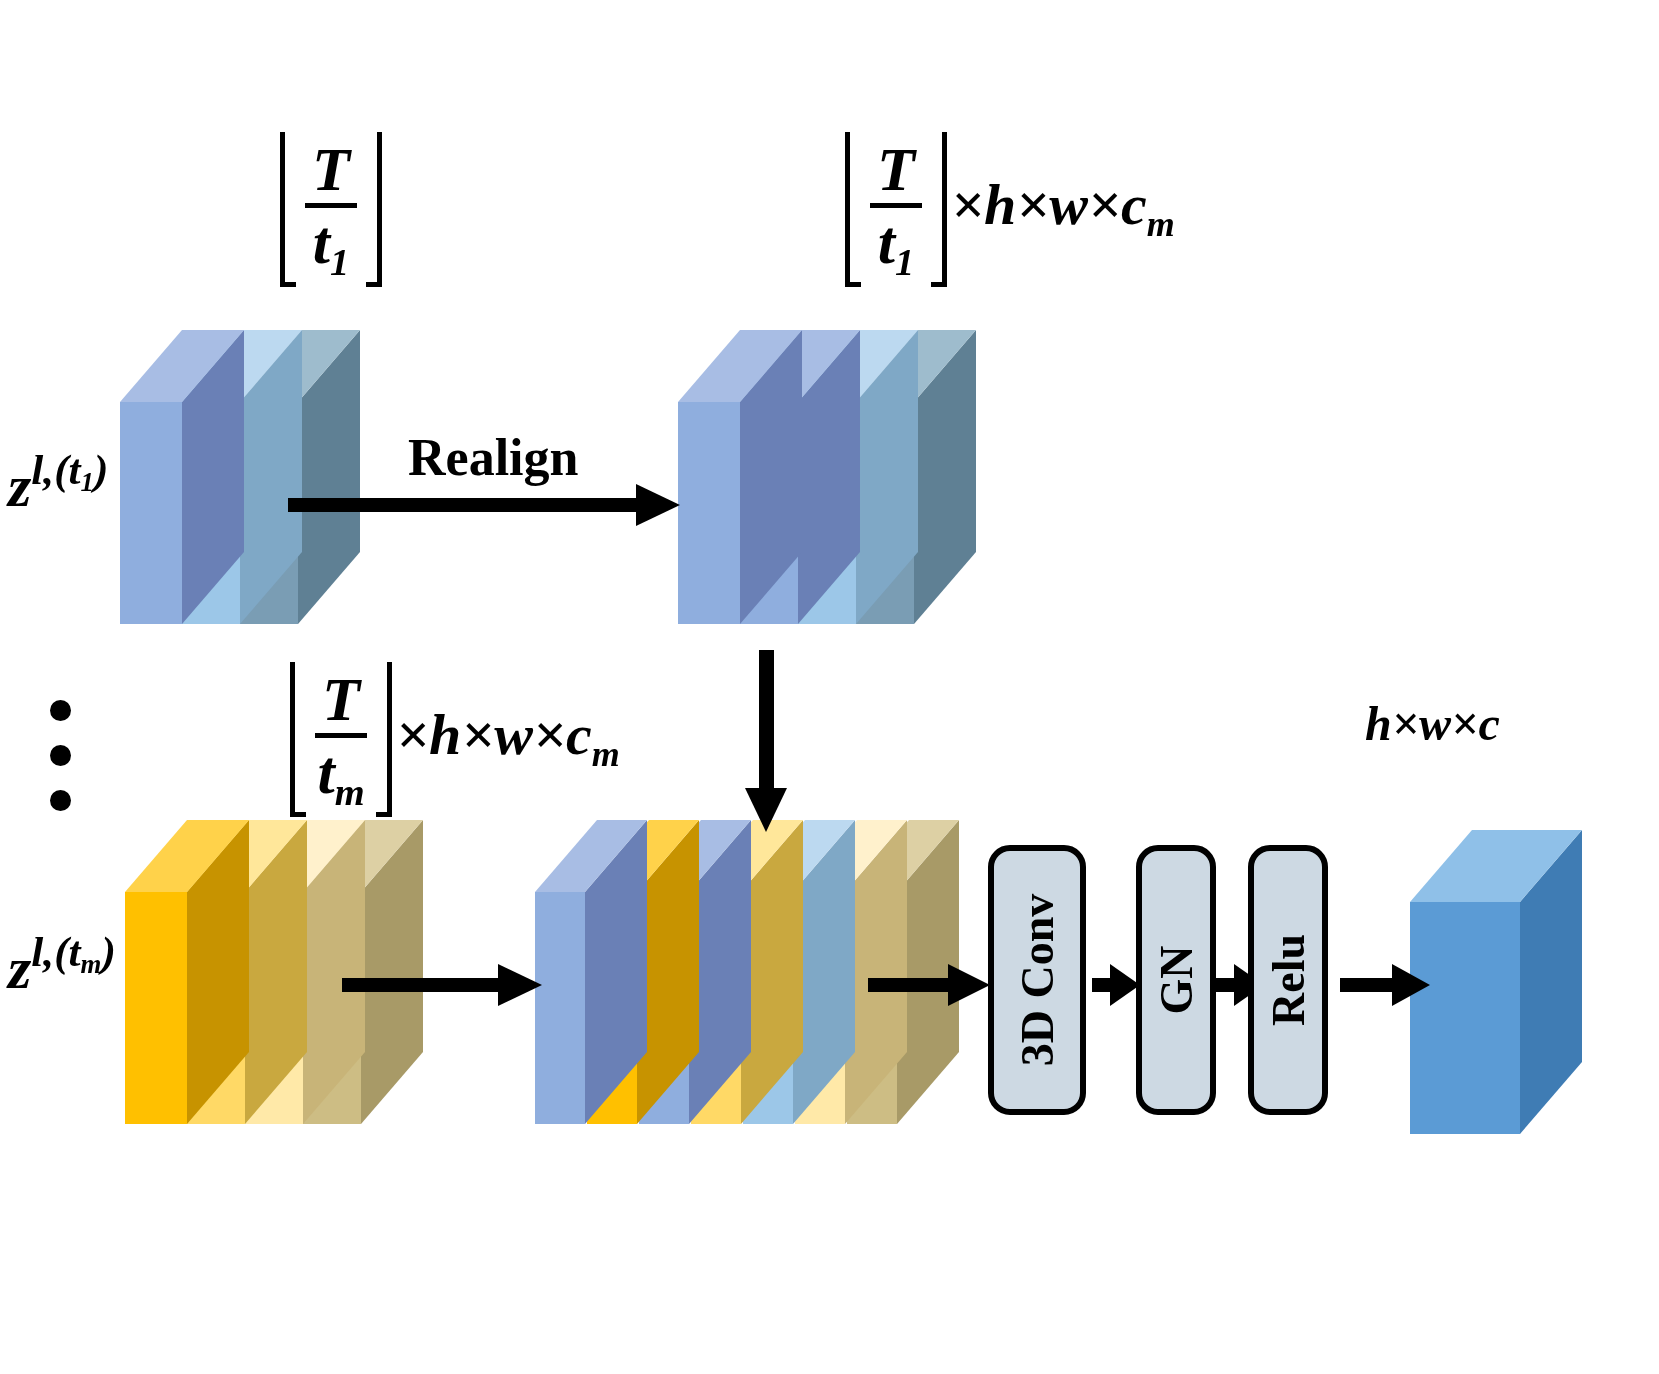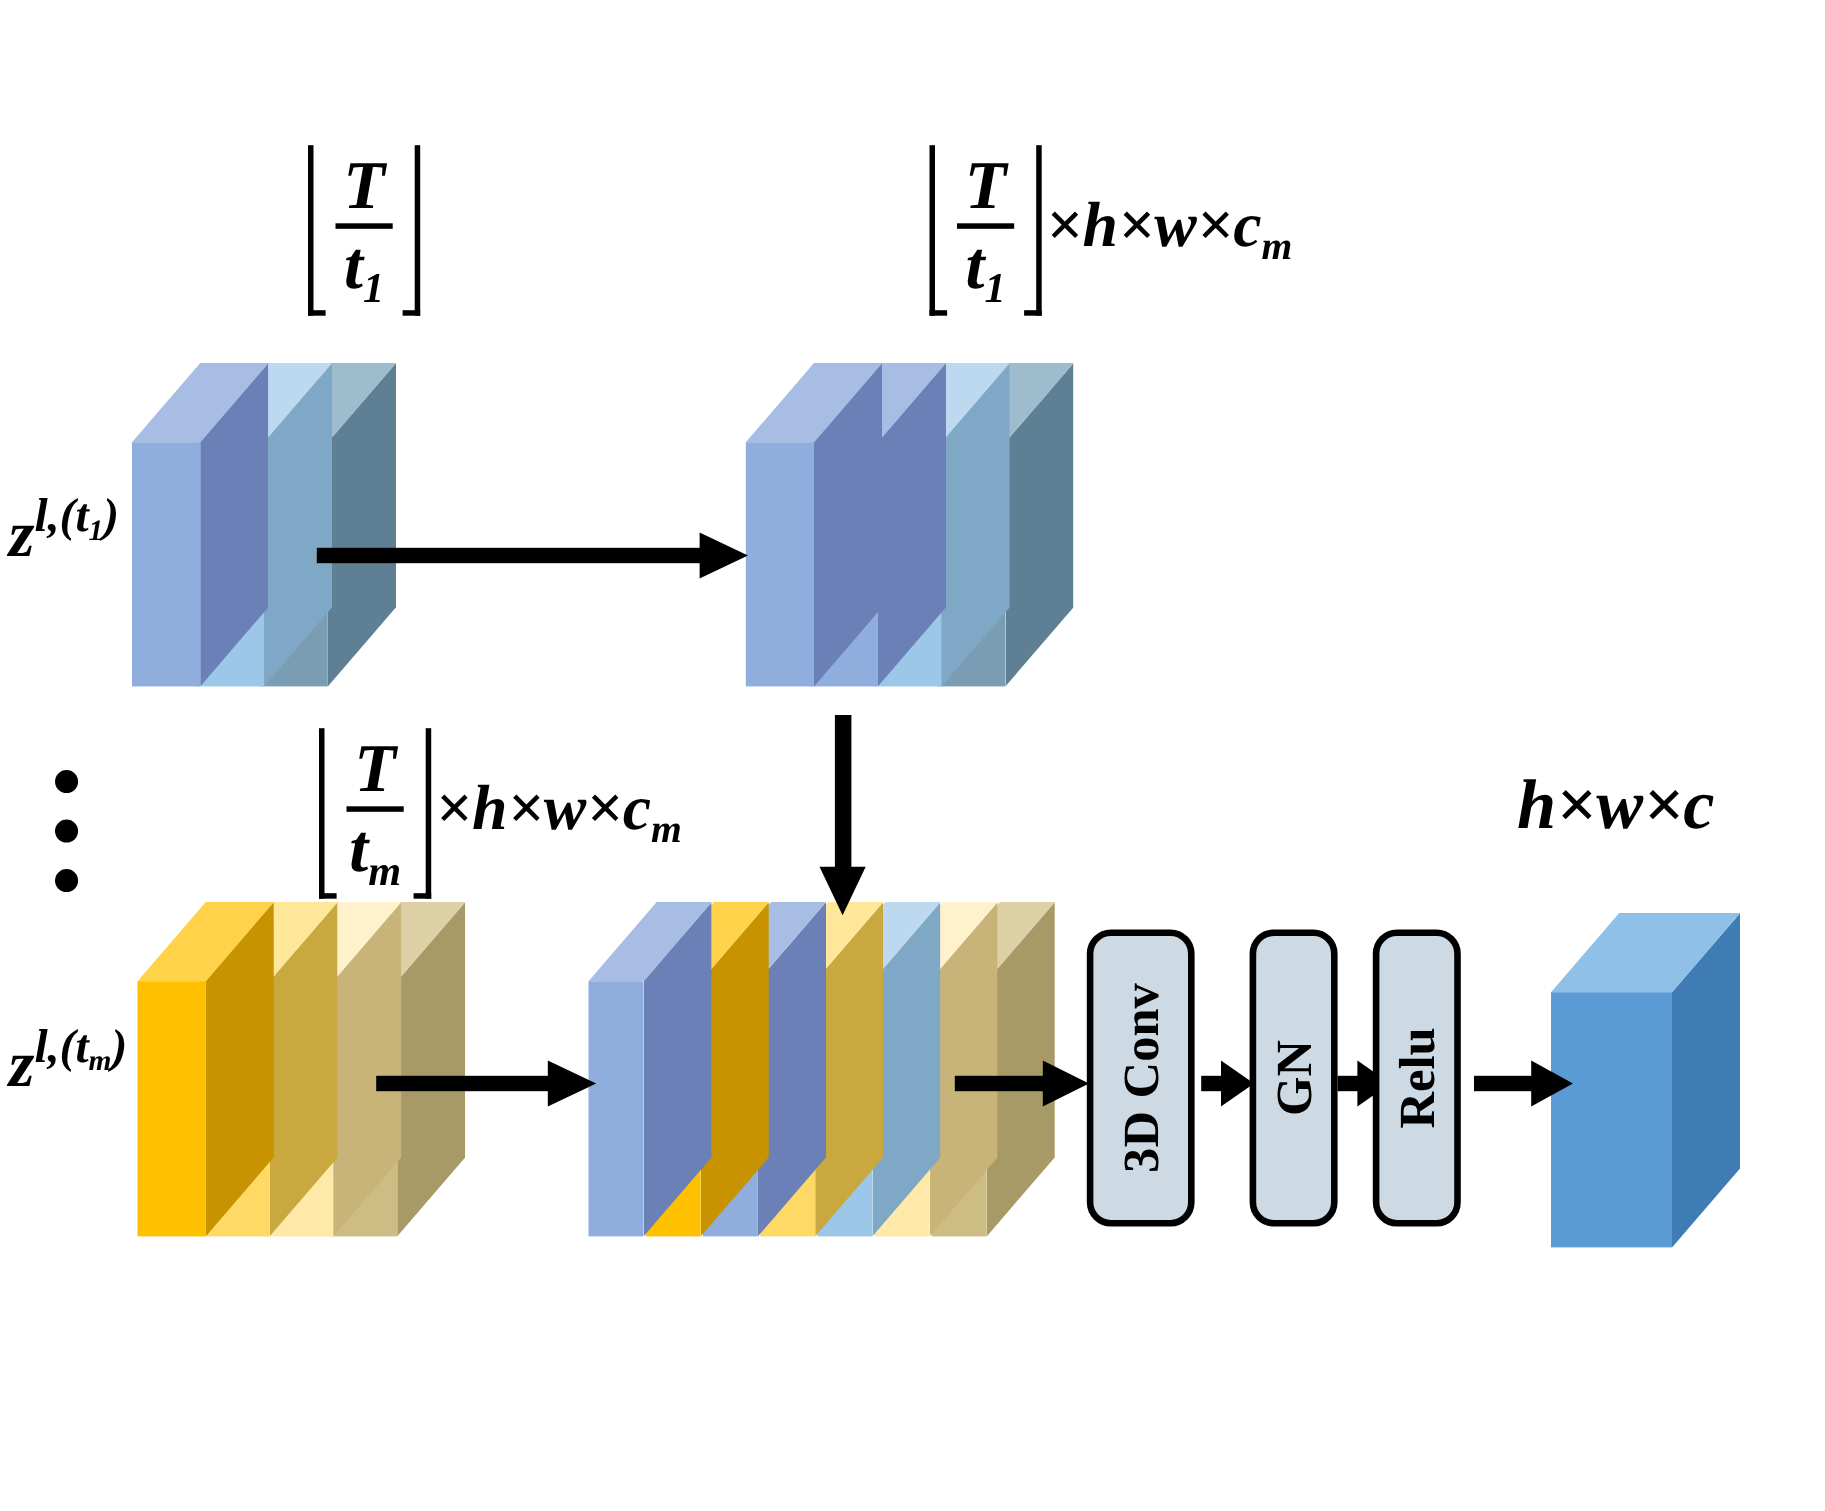--- a/index.html
+++ b/index.html
@@ -95,21 +95,21 @@
       <span class="frac">
         <span class="num">T</span>
         <span class="bar"></span>
         <span class="den"><span>t</span><sub class="s">m</sub></span>
       </span>
       <span class="floorR"></span>
       <span class="dims"><span>×h×w×c</span><sub class="s">m</sub></span>
     </span>
   </div>
 
-  <div class="math" style="left:1365px;top:700px;font-size:64px;margin-left:14px;">
+  <div class="math" style="left:1365px;top:700px;font-size:48px;">
     <span>h×w×c</span>
   </div>
 
   <div class="math" style="left:8px;top:448px;font-size:60px;">
     <span>z</span><sup class="s" style="font-size:0.72em;"><span>l,(t</span><sub class="s" style="vertical-align:-0.28em;">1</sub><span>)</span></sup>
   </div>
 
   <div class="math" style="left:8px;top:930px;font-size:60px;">
     <span>z</span><sup class="s" style="font-size:0.72em;"><span>l,(t</span><sub class="s" style="vertical-align:-0.28em;">m</sub><span>)</span></sup>
   </div>
@@ -227,20 +227,21 @@
         <div class="side" style="left: 110px; top: 0px; width: 62px; height: 304px; background: rgb(63, 124, 180); clip-path: polygon(0px 72px, 62px 0px, 62px 232px, 0px 304px);"></div>
         <div class="top" style="left: 0px; top: 0px; width: 172px; height: 74px; background: rgb(143, 192, 232); clip-path: polygon(62px 0px, 172px 0px, 110px 72px, 0px 72px);"></div>
         <div class="face" style="left: 0px; top: 72px; width: 110px; height: 232px; background: rgb(91, 155, 213);"></div>
       </div>
     </div>
 
   <div class="arrowH" style="left:288px;top:498px;width:390px;">
     <div class="shaft" style="width:352px;"></div>
     <div class="head" style="left:348px;border-left:44px solid #000;"></div>
   </div>
+  <div class="lbl" style="left:408px;top:428px;font-size:52px;">Realign</div>
 
   <div class="arrowV" style="left:759px;top:650px;height:180px;">
     <div class="shaft" style="height:142px;"></div>
     <div class="head" style="top:138px;border-top:44px solid #000;"></div>
   </div>
 
   <div class="arrowH" style="left:342px;top:978px;width:200px;">
     <div class="shaft" style="width:160px;"></div>
     <div class="head" style="left:156px;border-left:44px solid #000;"></div>
   </div>

